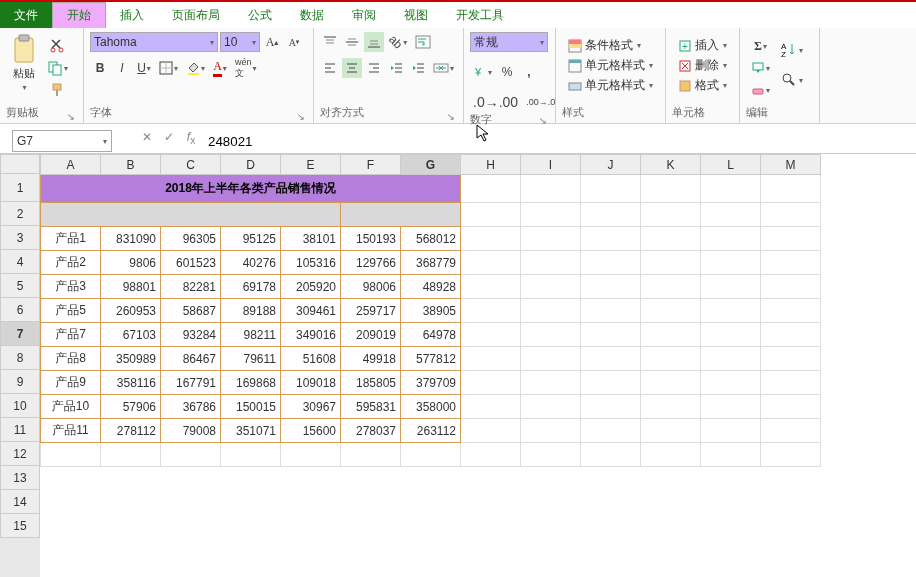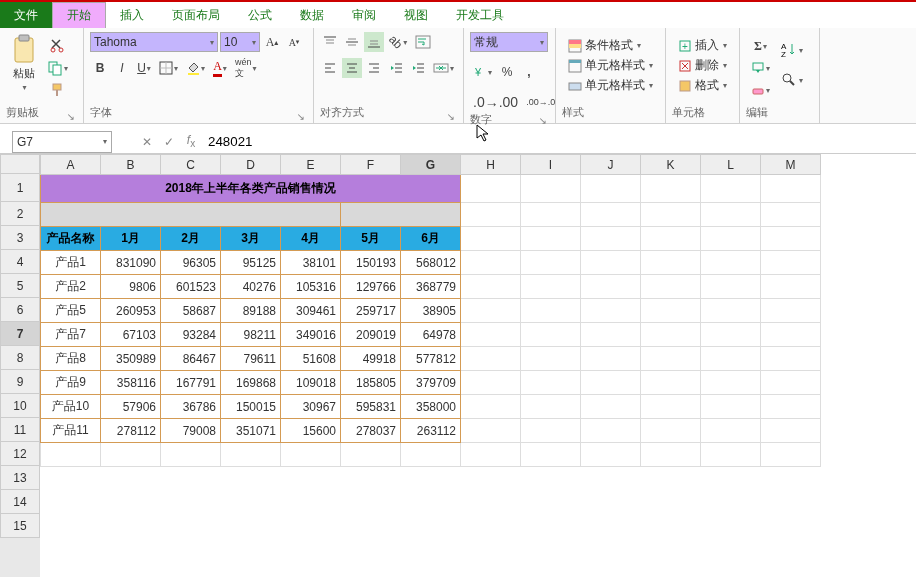--- a/index.html
+++ b/index.html
@@ -23,21 +23,21 @@
 .iconbtn { min-width: 20px; height: 20px; display: inline-flex; align-items: center; justify-content: center; color: #444; cursor: pointer; border: 1px solid transparent; padding: 0 2px; }
 .bigbtn { width: 36px; display: flex; flex-direction: column; align-items: center; justify-content: center; gap: 2px; cursor: pointer; padding: 2px; }
 .dd { font-size: 8px; color: #666; margin-left: 1px; }
 
 select, .combo { height: 20px; border: 1px solid #aaa; background: #c4b5fd; font-size: 12px; }
 .combo { display: inline-flex; align-items: center; padding: 0 3px; }
 
 .txtbtn { display: flex; align-items: center; gap: 3px; padding: 1px 4px; cursor: pointer; font-size: 12px; color: #333; white-space: nowrap; }
 
 
-.fxbar { height: 24px; display: flex; align-items: center; border-bottom: 1px solid #ccc; background: #fff; }
+.fxbar { height: 24px; display: flex; align-items: flex-start; border-bottom: 1px solid #ccc; background: #fff; }
 .namebox { width: 100px; height: 22px; border: 1px solid #aaa; margin: 0 4px 0 12px; padding: 0 4px; display: flex; align-items: center; justify-content: space-between; }
 .fxbtn { width: 22px; text-align: center; color: #888; cursor: pointer; }
 .fxinput { flex: 1; padding: 0 6px; border: none; outline: none; height: 22px; }
 
 
 .sheet-area { display: flex; height: calc(577px - 28px - 96px - 24px); }
 .rowhdrs { width: 40px; background: #e8e8e8; }
 .rowhdrs .corner { height: 20px; border: 1px solid #ccc; background: #eee; }
 .rowhdrs .rh { height: 24px; border: 1px solid #ccc; border-top: none; display: flex; align-items: center; justify-content: center; font-size: 12px; color: #333; background: #eee; }
 .rowhdrs .rh.sel { background: #d4d4d4; font-weight: bold; }
@@ -452,35 +452,20 @@
             <td colspan="5" class="subhdr"></td>
             <td colspan="2" class="subhdr"></td>
             <td></td>
             <td></td>
             <td></td>
             <td></td>
             <td></td>
             <td></td>
           </tr>
           <tr>
-            <td class="thdr">产品名称</td>
-            <td class="thdr">1月</td>
-            <td class="thdr">2月</td>
-            <td class="thdr">3月</td>
-            <td class="thdr">4月</td>
-            <td class="thdr">5月</td>
-            <td class="thdr">6月</td>
-            <td></td>
-            <td></td>
-            <td></td>
-            <td></td>
-            <td></td>
-            <td></td>
-          </tr>
-          <tr>
             <td class="pname">产品1</td>
             <td class="dcell">831090</td>
             <td class="dcell">96305</td>
             <td class="dcell">95125</td>
             <td class="dcell">38101</td>
             <td class="dcell">150193</td>
             <td class="dcell">568012</td>
             <td></td>
             <td></td>
             <td></td>
@@ -497,20 +482,35 @@
             <td class="dcell">129766</td>
             <td class="dcell">368779</td>
             <td></td>
             <td></td>
             <td></td>
             <td></td>
             <td></td>
             <td></td>
           </tr>
           <tr>
+            <td class="pname">产品3</td>
+            <td class="dcell">98801</td>
+            <td class="dcell">82281</td>
+            <td class="dcell">69178</td>
+            <td class="dcell">205920</td>
+            <td class="dcell">98006</td>
+            <td class="dcell">48928</td>
+            <td></td>
+            <td></td>
+            <td></td>
+            <td></td>
+            <td></td>
+            <td></td>
+          </tr>
+          <tr>
             <td class="pname">产品5</td>
             <td class="dcell">260953</td>
             <td class="dcell">58687</td>
             <td class="dcell">89188</td>
             <td class="dcell">309461</td>
             <td class="dcell">259717</td>
             <td class="dcell">38905</td>
             <td></td>
             <td></td>
             <td></td>

